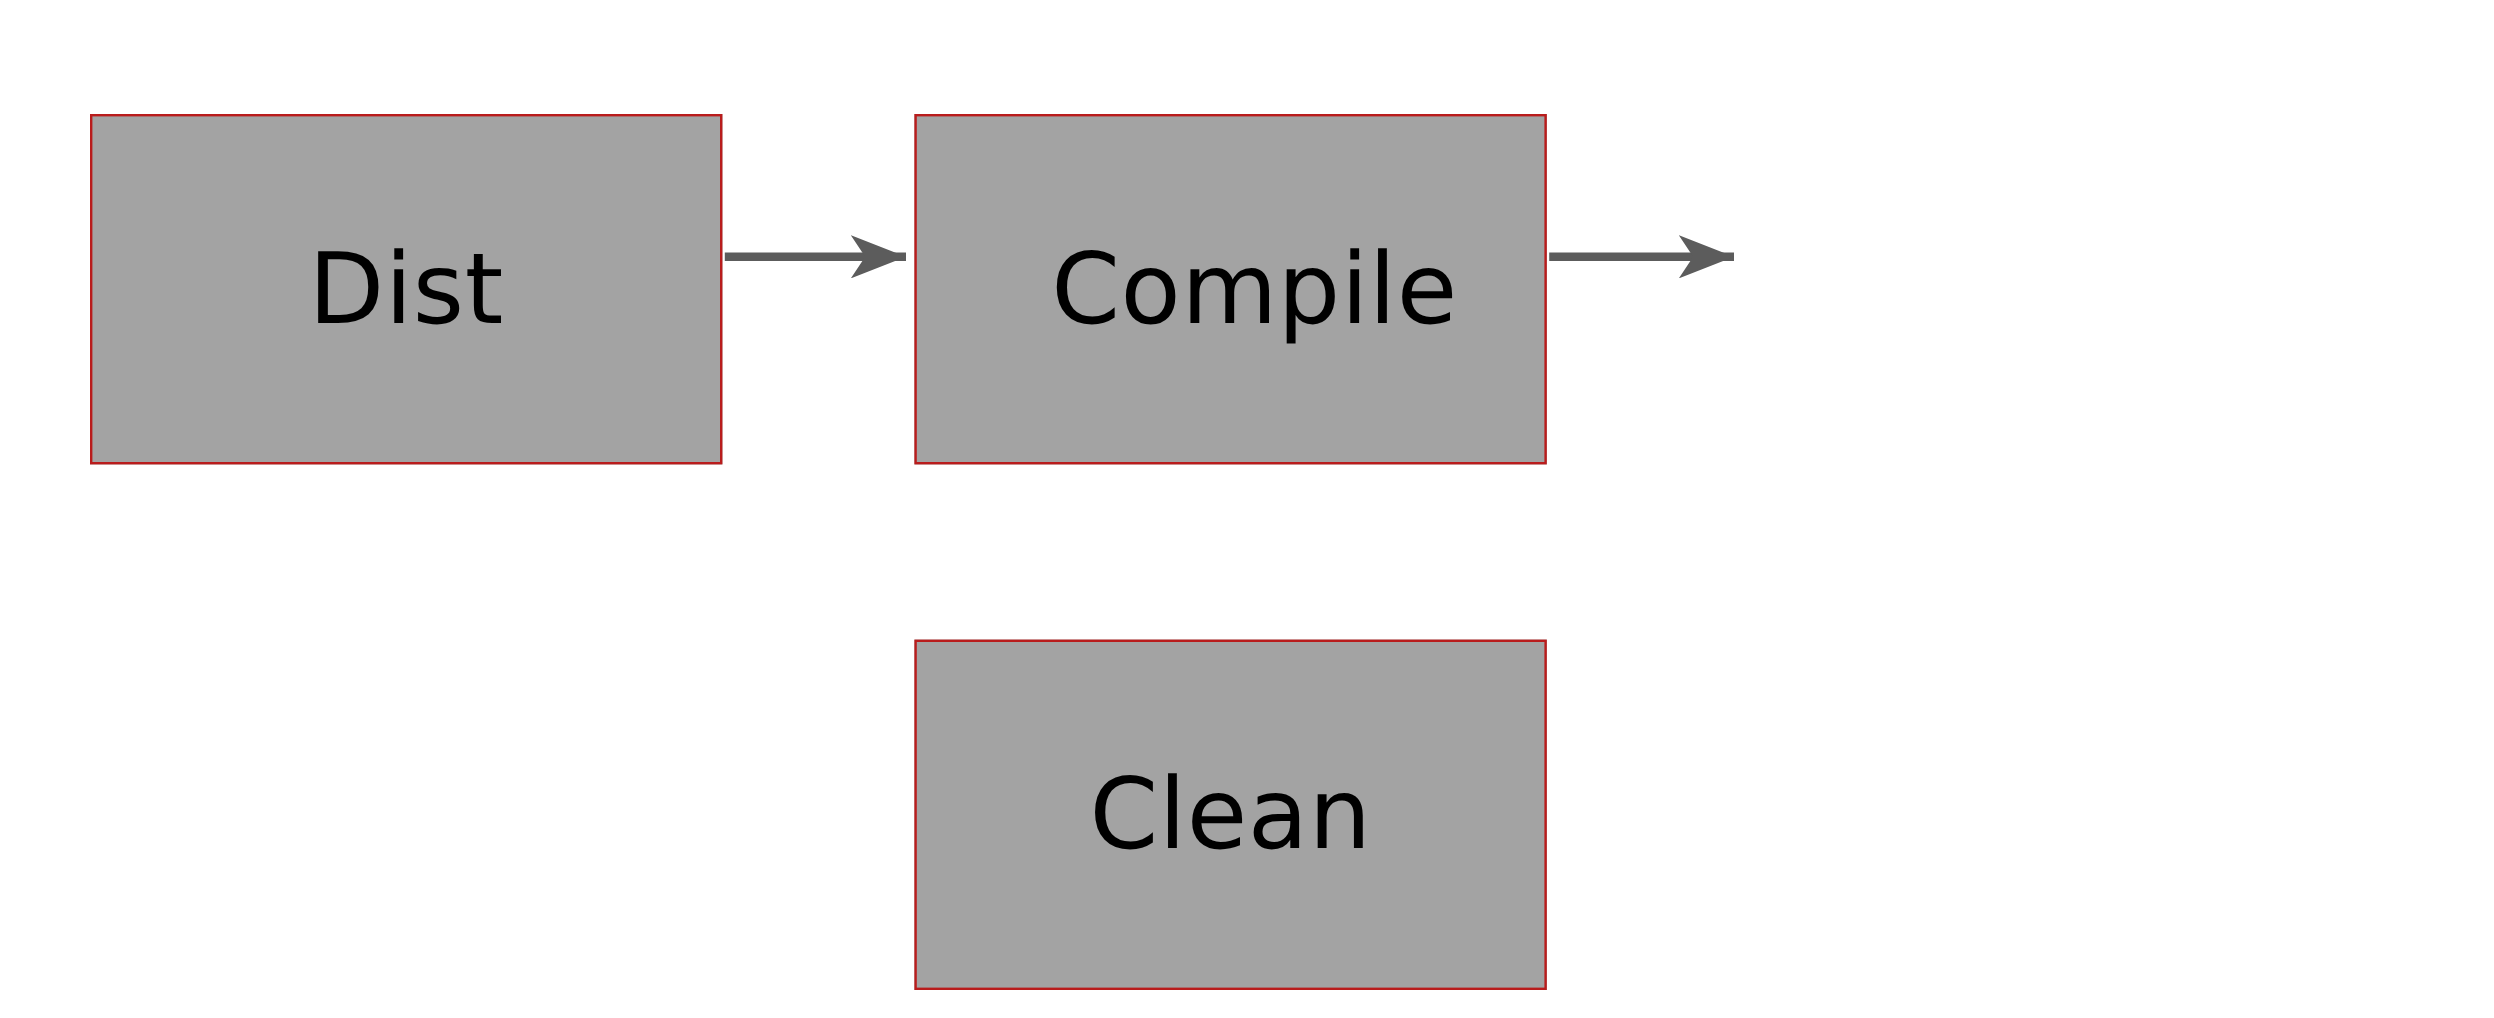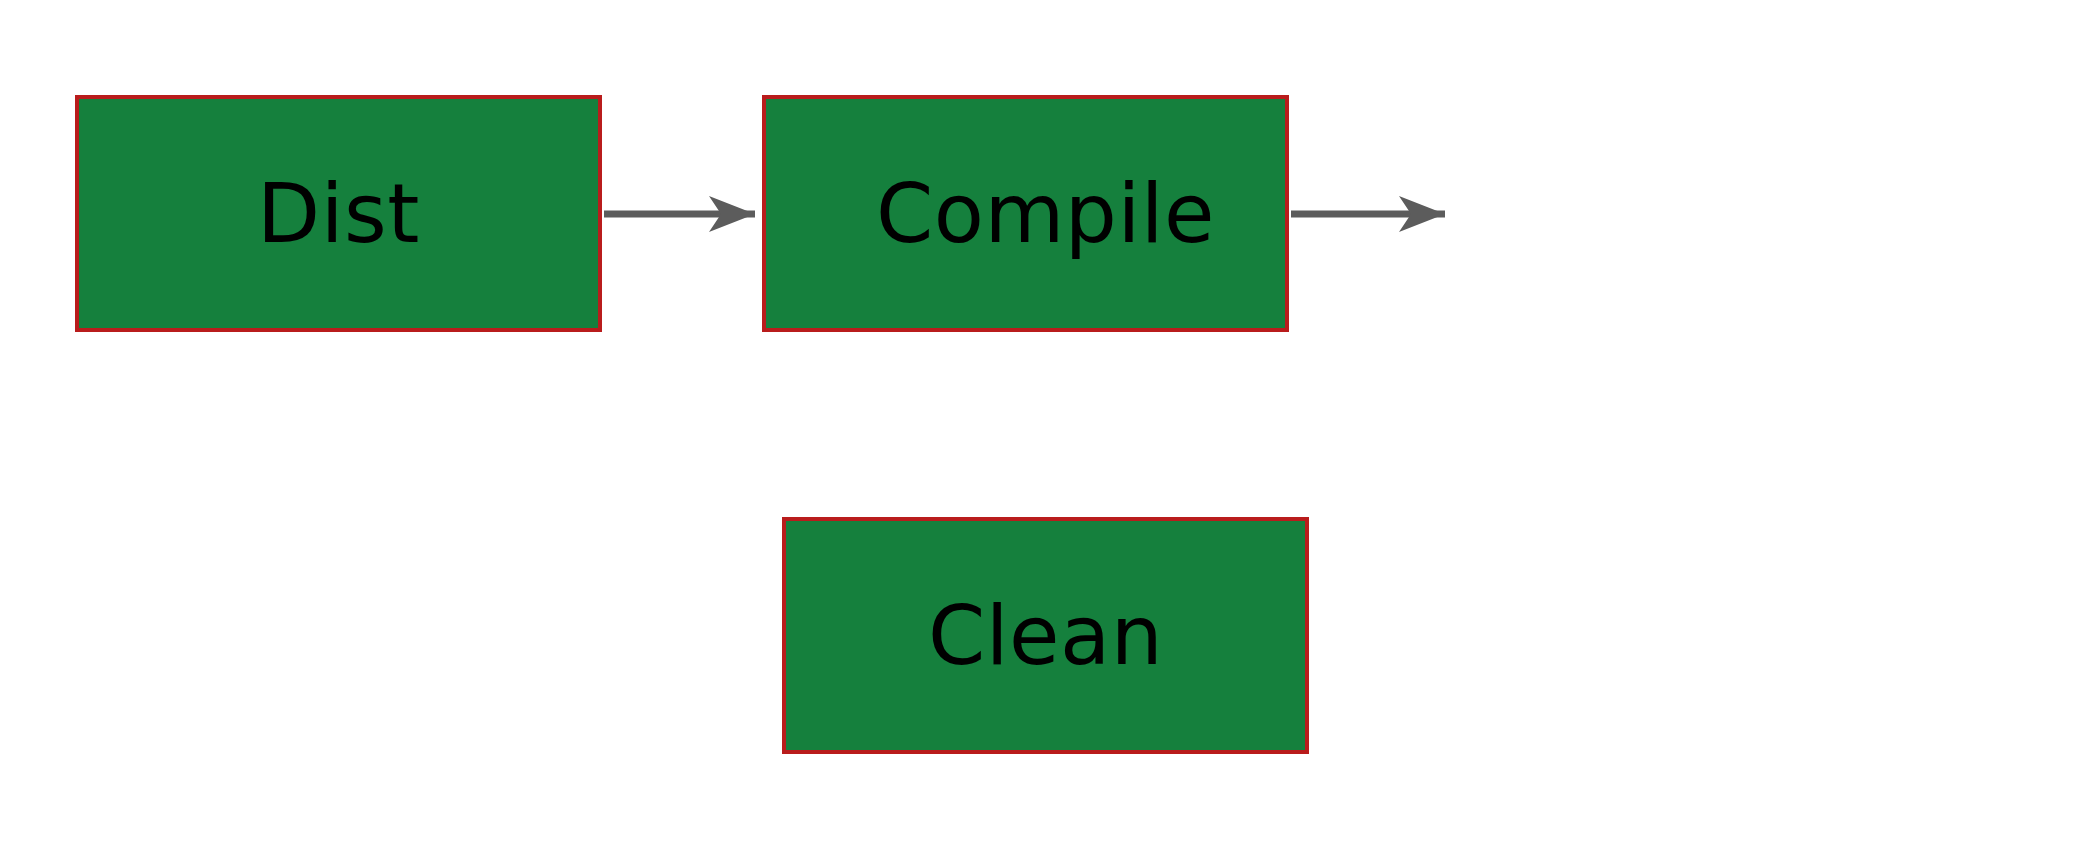--- a/index.html
+++ b/index.html
@@ -11,38 +11,38 @@
     position: relative;
     width: 2078px;
     height: 848px;
     background: #ffffff;
     font-family: "DejaVu Sans", "Liberation Sans", sans-serif;
     overflow: hidden;
   }
   .node {
     position: absolute;
     width: 527px;
-    height: 237px;
-    background: #15803d;
-    border: 4px solid #b91c1c;
+    height: 292px;
+    background: #a3a3a3;
+    border: 2px solid #b91c1c;
     box-sizing: border-box;
     display: flex;
     align-items: center;
     justify-content: center;
   }
   .node .label {
     font-size: 82px;
     color: #000000;
     letter-spacing: 0.5px;
     white-space: nowrap;
   }
   .node-dist    { left: 75px;   top: 95px; }
   .node-compile { left: 762px;  top: 95px; padding-left: 40px; }
   .node-init    { left: 1452px; top: 95px; }
-  .node-clean   { left: 762px;  top: 517px; margin-left: 20px; }
+  .node-clean   { left: 762px;  top: 533px; }
   .edges-layer {
     position: absolute;
     left: 0;
     top: 0;
     width: 2078px;
     height: 848px;
     pointer-events: none;
   }
 </style>
 </head>

